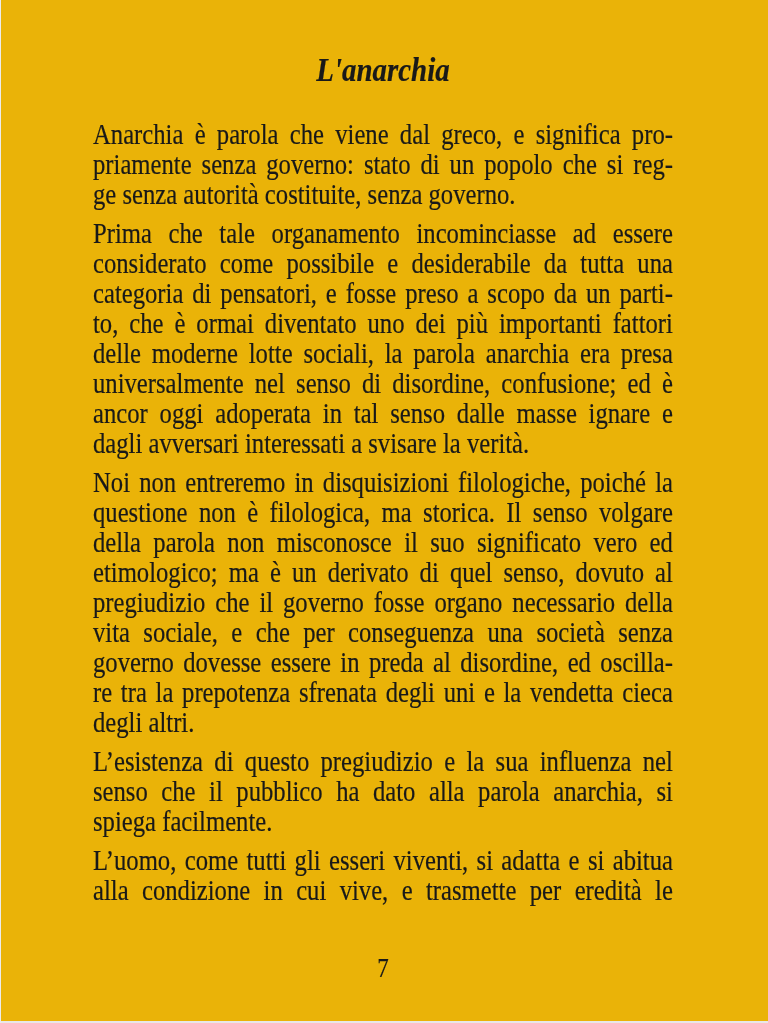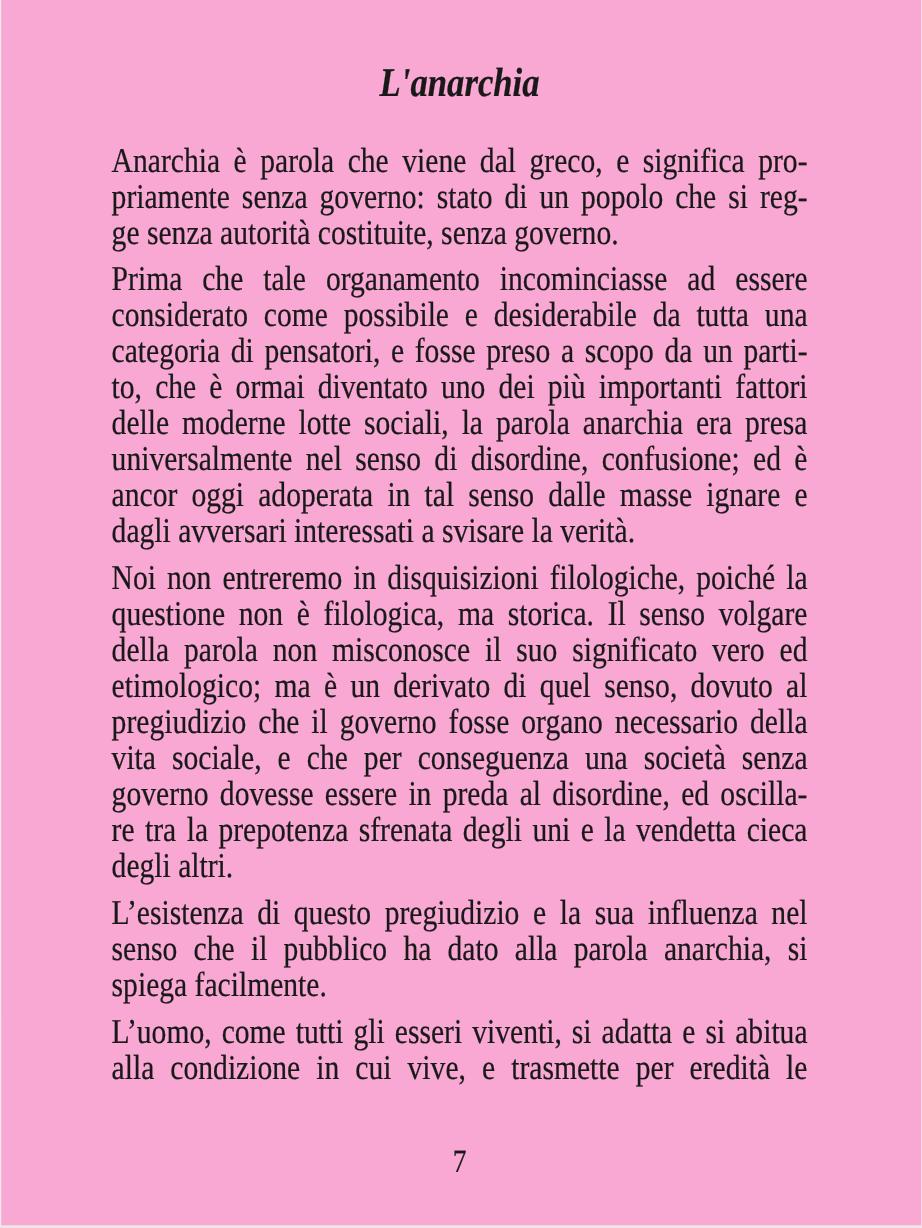--- a/index.html
+++ b/index.html
@@ -1,20 +1,20 @@
 <!DOCTYPE html>
 <html><head>
 <meta charset="utf-8">
 <style>
   html, body { margin: 0; padding: 0; background: #ffffff; }
   .page {
     position: relative;
     width: 768px;
     height: 1023px;
-    background: #f9a8d4;
+    background: #eab308;
     overflow: hidden;
     font-family: "Liberation Serif", serif;
     color: #191919;
     box-shadow: inset 1px 0 0 #ececec, inset 0 -2px 0 #e8e8e8;
   }
   
   .content {
     position: absolute;
     left: 93px;
     top: 50px;

